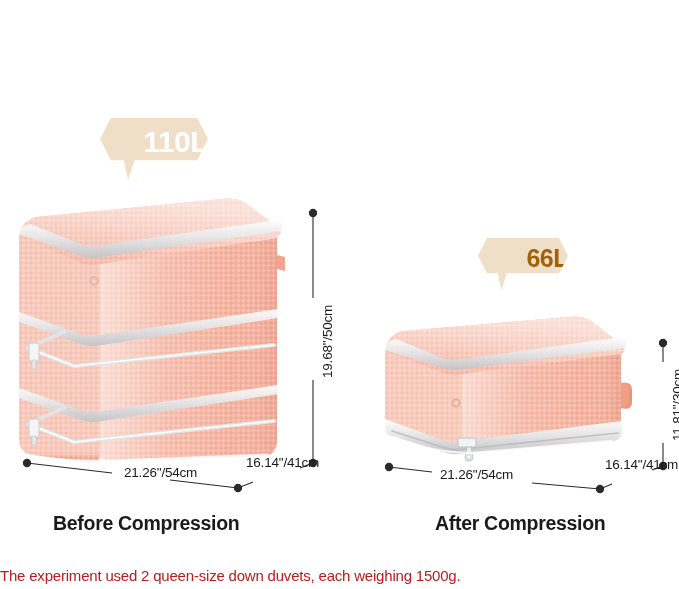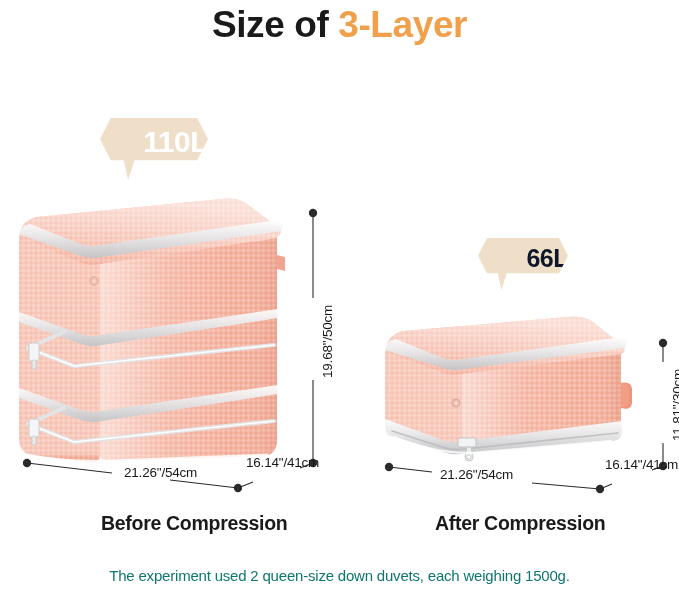--- a/index.html
+++ b/index.html
@@ -87,40 +87,36 @@
   }
 
   
   .caption {
     position: absolute;
     font-size: 19.5px;
     font-weight: bold;
     white-space: nowrap;
     letter-spacing: -0.3px;
   }
-  #caption-before { left: 53px; top: 512px; margin-left: 48px; }
+  #caption-before { left: 53px; top: 512px; }
   #caption-after  { left: 405px; top: 512px; margin-left: 30px; }
 
   #footnote {
     position: absolute;
     left: 0; top: 567px;
     width: 679px;
-    text-align: center;
     font-size: 15px;
     letter-spacing: -0.2px;
-    color: #0f766e;
+    color: #b91c1c;
   }
 </style>
 </head>
 <body>
 
 <div id="title-block">
-  <div class="title-line">
-    <span>Size of </span><span class="title-accent" style="color: rgb(240, 160, 75);">3-Layer</span>
-  </div>
 </div>
 
 <div class="bag-wrap" id="bag-large">
   <svg class="bag-svg" viewBox="0 0 280 270">
     <defs>
       <pattern id="meshL" width="5" height="5" patternUnits="userSpaceOnUse" patternTransform="rotate(0)">
         <rect width="5" height="5" fill="#f3a893"></rect>
         <path d="M0 2.5 L2.5 0 L5 2.5 L2.5 5 Z" fill="#f7c0b0"></path>
       </pattern>
       <linearGradient id="shadeFrontL" x1="0" y1="0" x2="1" y2="0">
@@ -256,21 +252,21 @@
       </g>
 
       <path d="M22 124 Q60 140 100 140 L240 128" fill="none" stroke="#ffffff" stroke-width="2.4" opacity="0.8"></path>
     </g>
   </svg>
 </div>
 
 <div class="badge" id="badge-110" style="background: rgb(240, 223, 200); color: rgb(255, 255, 255);">
   <span class="badge-text">110L</span>
 </div>
-<div class="badge" id="badge-66" style="background: rgb(240, 223, 200); color: #0f172a;">
+<div class="badge" id="badge-66" style="background: rgb(240, 223, 200); color: #a16207;">
   <span class="badge-text">66L</span>
 </div>
 
 <svg class="dim-layer">
   <g stroke="#2b2b2b" stroke-width="1.1" fill="#2b2b2b">
 
     <circle cx="27" cy="463" r="3.6"></circle>
     <circle cx="238" cy="488" r="3.6"></circle>
     <line x1="27" y1="463" x2="112" y2="473"></line>
     <line x1="170" y1="480" x2="238" y2="488"></line>

